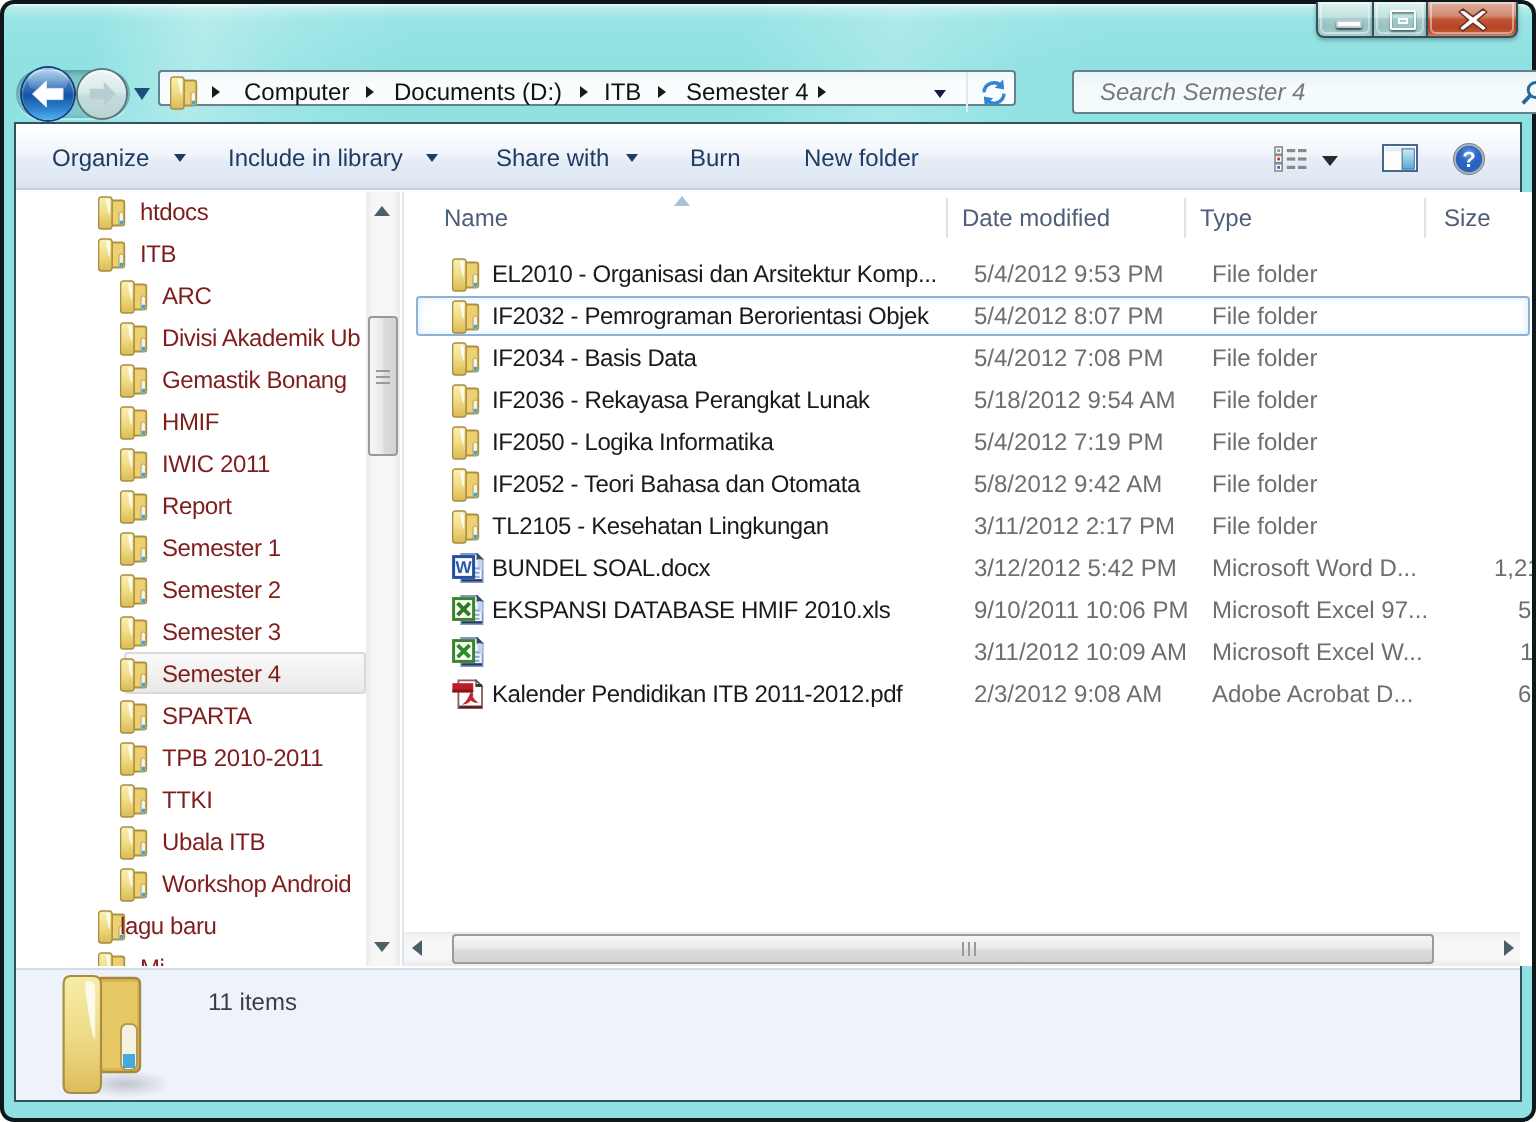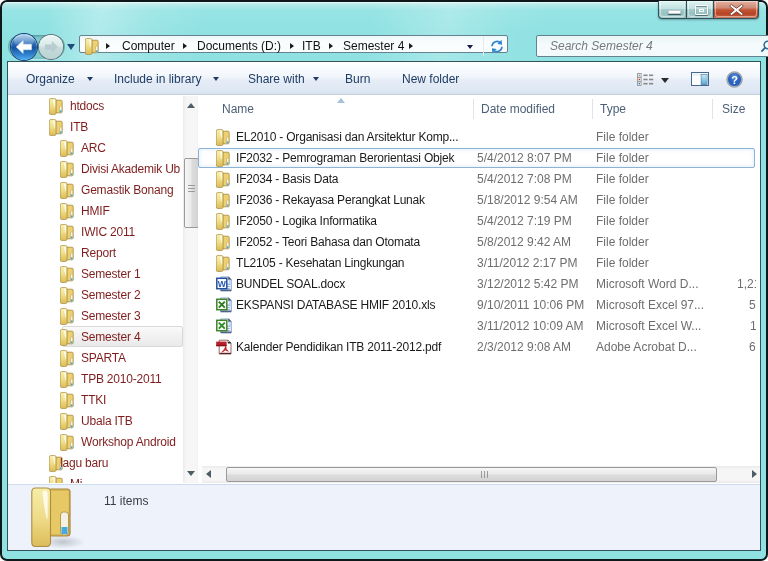--- a/index.html
+++ b/index.html
@@ -29,21 +29,21 @@
 .tri-r{position:absolute;top:7px;width:0;height:0;border-left:4.5px solid #1a1a1a;border-top:3.5px solid transparent;border-bottom:3.5px solid transparent}
 
 #toolbar{position:absolute;left:8px;top:63px;width:752px;height:32px;
  background:linear-gradient(180deg,#feffff 0,#f1f5fb 45%,#e6edf7 55%,#dee7f3 90%,#d8e2ef 100%);
  border-bottom:1px solid #c6d1e0;box-sizing:border-box}
 .tbtxt{position:absolute;top:0;height:32px;line-height:32px;font-size:12px;color:#1e3c64}
 .tbarrow{position:absolute;top:14px;width:0;height:0;border-top:4px solid #1e3c64;border-left:3.5px solid transparent;border-right:3.5px solid transparent}
 
 #tree{position:absolute;left:8px;top:96px;width:193px;height:387px;background:#fff;overflow:hidden}
 #treesep{position:absolute;left:201px;top:96px;width:1px;height:387px;background:#dce6f0}
-#list{position:absolute;left:198px;top:96px;width:558px;height:387px;background:#fff;overflow:hidden}
+#list{position:absolute;left:208px;top:96px;width:558px;height:387px;background:#fff;overflow:hidden}
 #details{position:absolute;left:8px;top:484px;width:752px;height:66px;
  background:#eef3fb;border-top:1px solid #cfdcec;box-sizing:border-box}
 .trow{position:absolute;height:21px;line-height:21px;font-size:12px;letter-spacing:-0.2px;color:#7f1d1d;white-space:nowrap}
 .frow{position:absolute;left:0;height:21px;width:558px}
 .fname{position:absolute;left:38px;top:0;height:21px;line-height:21px;font-size:12px;letter-spacing:-0.2px;color:#1a1a1a;white-space:nowrap}
 .fmeta{position:absolute;top:0;height:21px;line-height:21px;font-size:12px;color:#6e6e6e;white-space:nowrap}
 
 .hdrtxt{position:absolute;z-index:5;top:98px;height:22px;line-height:22px;font-size:12px;color:#4c5f77}
 .hdrsep{position:absolute;z-index:5;top:99px;width:1px;height:20px;background:#dde4ee}
 
@@ -325,20 +325,21 @@
  <div class="hdrsep" style="left:473px"></div>
  <div class="hdrsep" style="left:592px"></div>
  <div class="hdrsep" style="left:712px"></div>
  <div id="list">
   <div class="abs" style="left:0;top:52px;width:557px;height:20px;border:1px solid #8cb2d8;border-radius:2px;box-sizing:border-box;box-shadow:inset 0 0 4px rgba(130,180,230,.3)"></div>
   <div class="frow" style="top:31px">
         <svg class="abs" style="left:18px;top:2px" width="14" height="17" viewBox="0 0 14 17">
           <use href="#folder16"></use>
         </svg>
    <div class="fname">EL2010 - Organisasi dan Arsitektur Komp...</div>
+   <div class="fmeta" style="left:279px">5/4/2012 9:53 PM</div>
         <div class="fmeta" style="left:398px">File folder</div>
       </div>
   <div class="frow" style="top:52px">
         <svg class="abs" style="left:18px;top:2px" width="14" height="17" viewBox="0 0 14 17">
           <use href="#folder16"></use>
         </svg>
    <div class="fname">IF2032 - Pemrograman Berorientasi Objek</div>
    <div class="fmeta" style="left:279px">5/4/2012 8:07 PM</div>
         <div class="fmeta" style="left:398px">File folder</div>
       </div>

